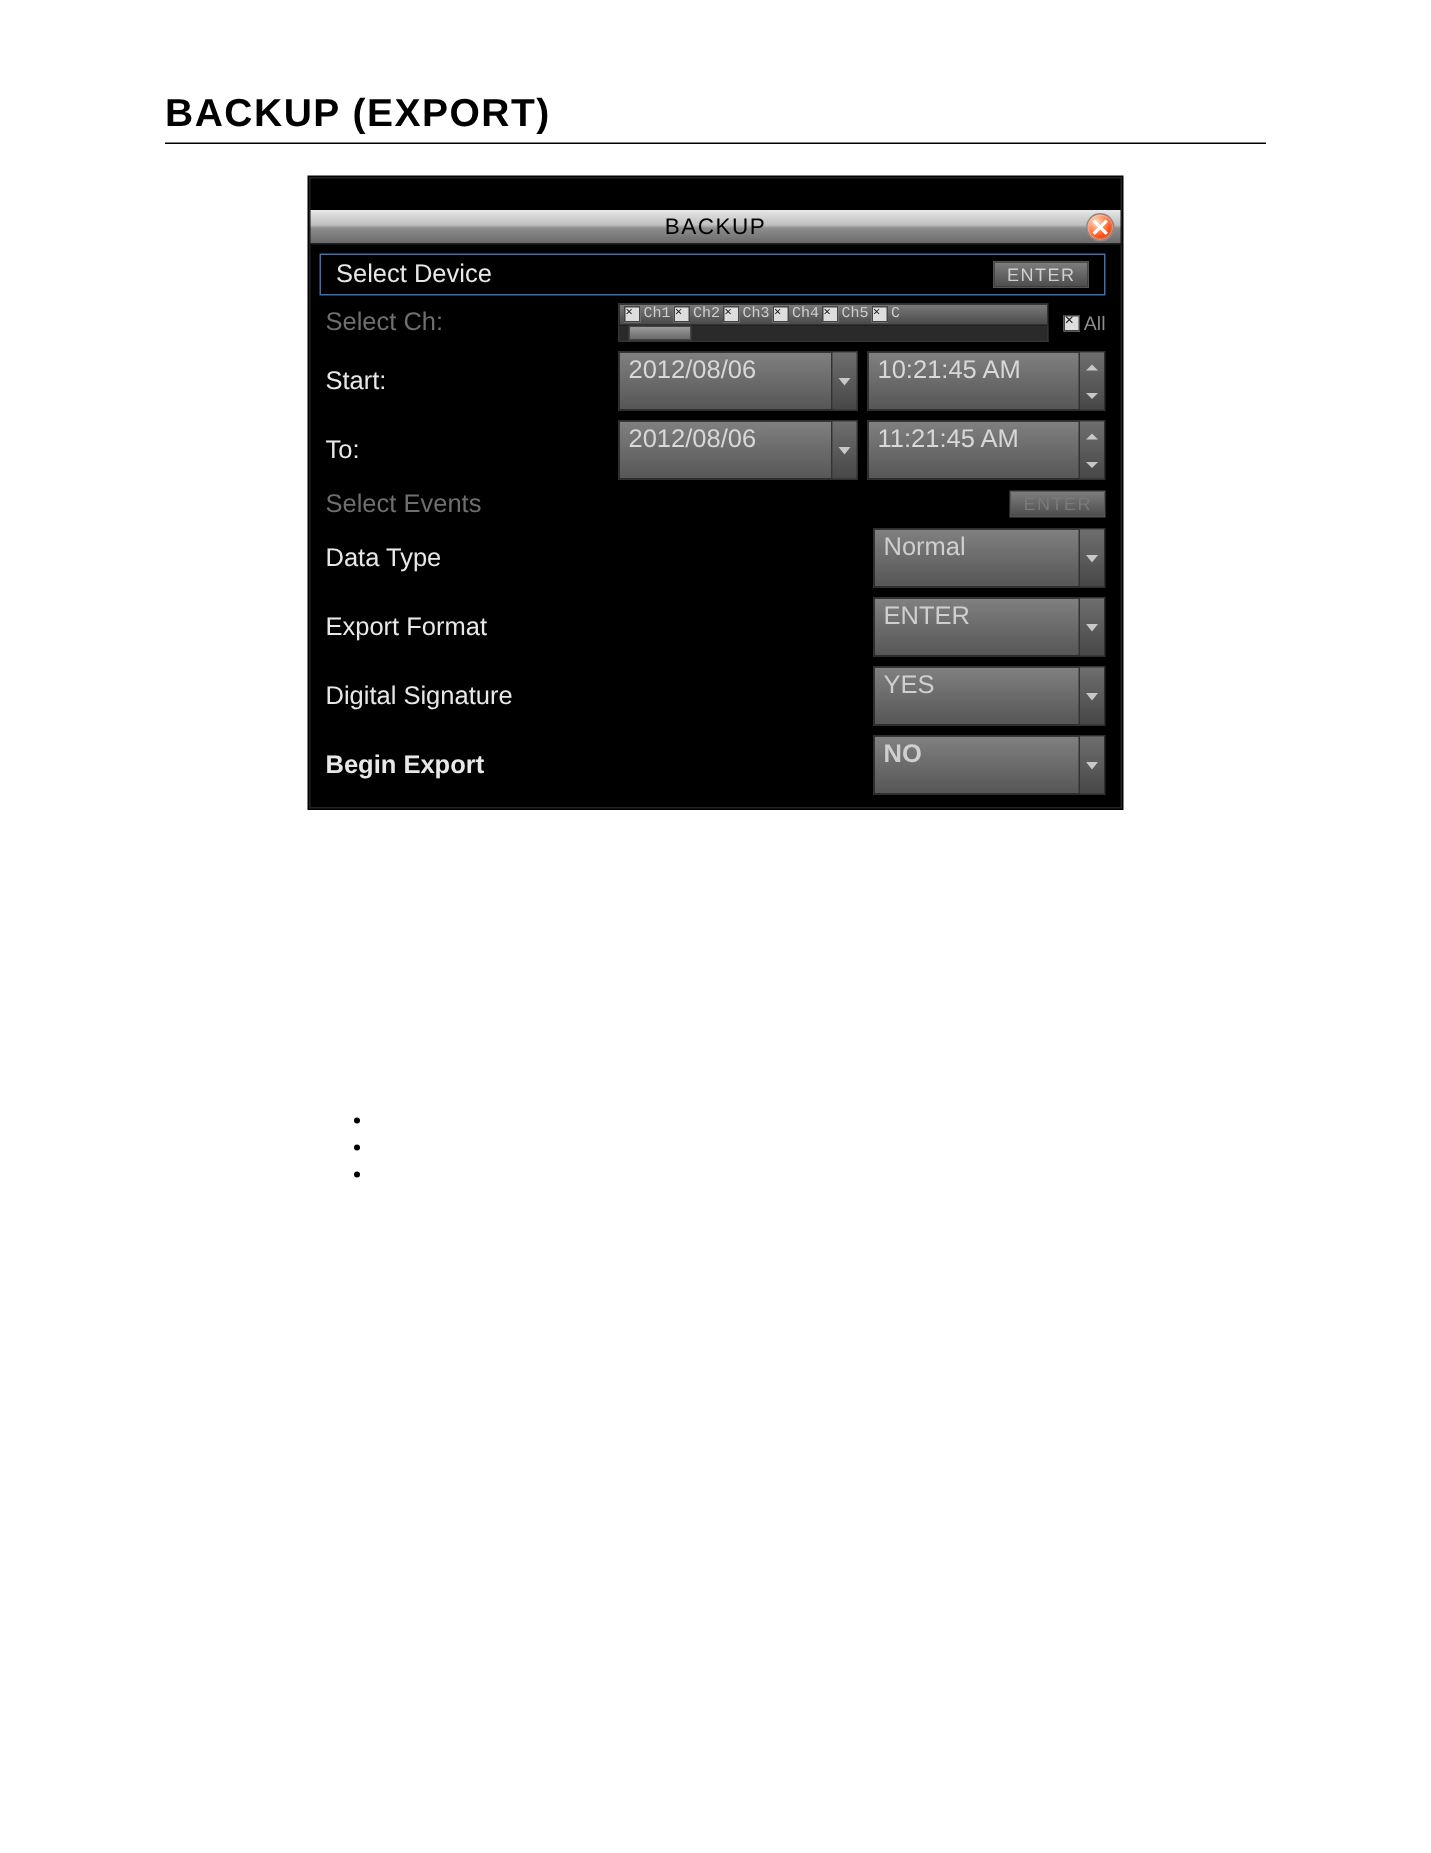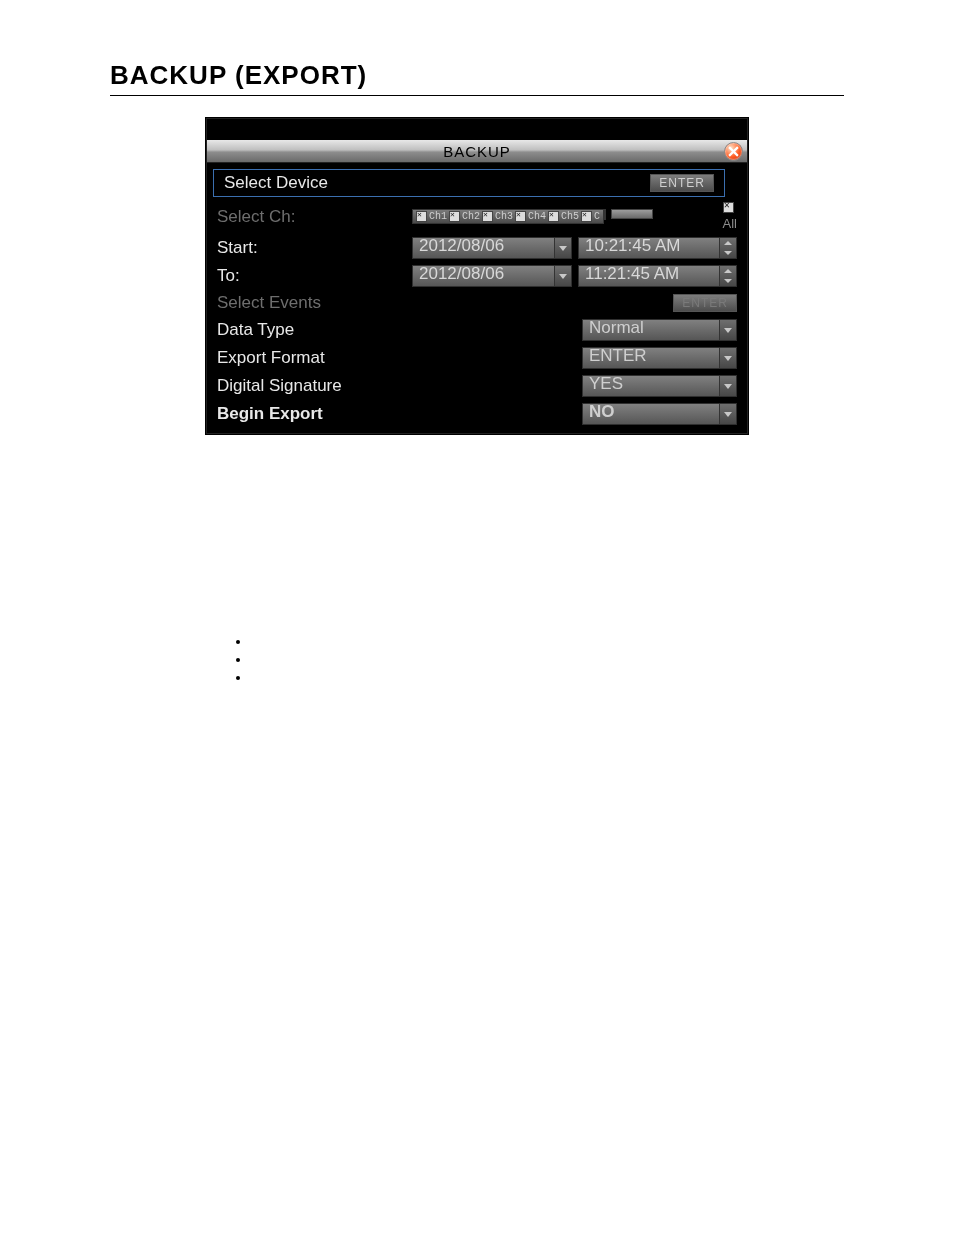--- a/index.html
+++ b/index.html
@@ -83,21 +83,21 @@
     border:1px solid #555;
     background: linear-gradient(#7d7d7d,#4d4d4d);
     color:#d0d0d0;
     font-size:12px;
     letter-spacing:1px;
   }
   .enter-btn.dim { color:#7a7a7a; }
   .chbox-row {
     flex:1;
     display:flex;
-    flex-direction:row;
+    flex-direction:column;
   }
   .chbox-line {
     display:flex;
     gap:2px;
     align-items:center;
     font-size:10px;
     background: linear-gradient(#7a7a7a,#4a4a4a);
     padding:1px 3px;
     border:1px solid #333;
     color:#cfcfcf;
@@ -133,32 +133,32 @@
     left:6px; top:0;
     width:40px; height:8px;
     background:linear-gradient(#9c9c9c,#6a6a6a);
     border:1px solid #444;
   }
   .all-lbl {
     color:#8c8c8c;
     font-size:13px;
     margin-left:4px;
     display:flex;
+    align-items:center;
     gap:3px;
-    flex-direction:column;
   }
   .date-field, .time-field, .select-field {
     background: linear-gradient(#808080,#565656);
     border:1px solid #2f2f2f;
     color:#d8d8d8;
     padding: 2px 6px;
     display:flex;
-    align-items:flex-end;
+    align-items:flex-start;
     position:relative;
-    height:22px;
+    height:40px;
     box-sizing:border-box;
   }
   .date-field { flex: 0 0 160px; }
   .time-field { flex: 1; }
   .select-field { flex: 1; color:#cfcfcf; }
   .dd-arrow {
     position:absolute;
     right:0; top:0;
     width:16px; height:100%;
     background: linear-gradient(#6e6e6e,#474747);
@@ -214,21 +214,21 @@
 
       <div class="titlebar">
         <span>BACKUP</span>
         <span class="close-btn">
           <svg viewBox="0 0 10 10">
             <path d="M1 1 L9 9 M9 1 L1 9" stroke="#ffffff" stroke-width="2" fill="none"></path>
           </svg>
         </span>
       </div>
 
-      <div class="row framed" style="margin:6px 22px 2px 6px;">
+      <div class="row framed" style="margin:6px 10px 2px 6px;">
         <span class="lbl">Select Device</span>
         <span class="enter-btn">ENTER</span>
       </div>
 
       <div class="row">
         <span class="lbl muted">Select Ch:</span>
         <div class="val">
           <div class="chbox-row">
             <div class="chbox-line">
               <span class="cb"></span>

